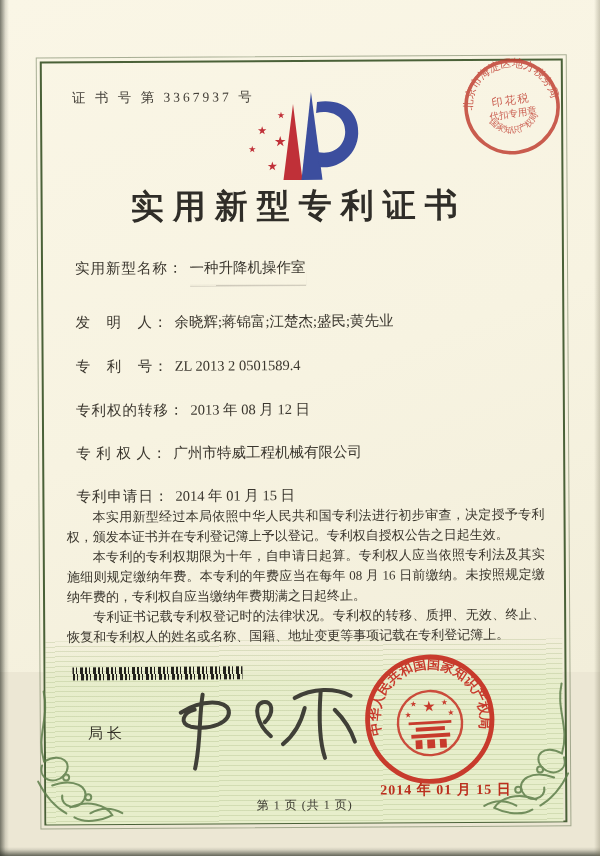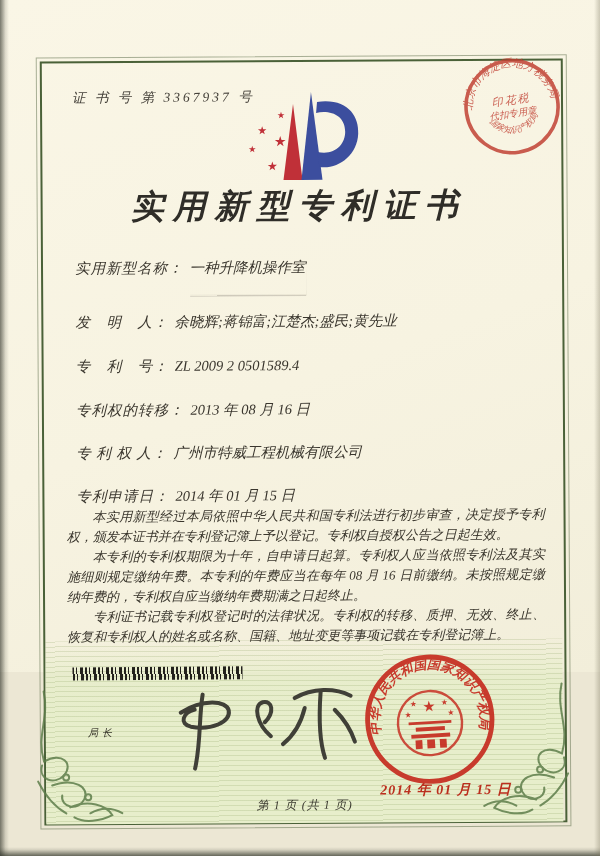--- a/index.html
+++ b/index.html
@@ -4,21 +4,20 @@
 <style>
   html,body{margin:0;padding:0;}
   body{
     width:600px;height:856px;overflow:hidden;
     background:#ece7d4;
     font-family:"Liberation Serif","DejaVu Serif",serif;
   }
   #paper{
     position:relative;width:600px;height:672px;
     background:linear-gradient(160deg,#faf6e6 0%,#f7f3e1 55%,#f2eeda 100%);
-    font-style:italic;
   }
   
   .edge-left{position:absolute;left:0;top:0;width:9px;height:856px;
     background:linear-gradient(90deg,rgba(52,54,44,.65),rgba(52,54,44,.15) 60%,transparent);}
   .edge-bottom{position:absolute;left:0;top:847px;width:600px;height:9px;
     background:linear-gradient(0deg,rgba(44,48,38,.7),rgba(44,48,38,.12) 70%,transparent);}
   .edge-right{position:absolute;right:0;top:0;width:6px;height:856px;
     background:linear-gradient(270deg,rgba(120,115,92,.35),transparent);}
   .page{position:absolute;left:0;top:0;width:600px;height:856px;transform:rotate(-0.35deg);}
   
@@ -32,27 +31,27 @@
       repeating-linear-gradient(180deg,rgba(125,150,80,.20) 0 1px,rgba(125,150,80,0) 1px 5px),
       linear-gradient(180deg,rgba(231,238,203,0) 0,rgba(231,238,203,.9) 40px,#e7eecb 90px);}
   .cert-no{position:absolute;left:74px;top:88px;font-size:13.5px;letter-spacing:3px;color:#45413a;}
   .logo{position:absolute;left:237px;top:90px;}
   .title{position:absolute;left:0;top:184px;width:600px;text-align:center;
     font-size:33px;font-weight:600;letter-spacing:9px;color:#2f2d28;margin:0;}
   .fields{position:absolute;left:76px;top:0;width:460px;}
   .frow{position:absolute;left:0;font-size:14.5px;color:#3a362e;white-space:nowrap;}
   .frow .flabel{letter-spacing:1px;}
   .frow .fvalue{margin-left:6px;}
-  .fvalue.u{border-bottom:1px solid #9a948622;box-shadow:0 1px 0 #8a857a55;padding-bottom:19px;}
+  .fvalue.u{border-bottom:1px solid #9a948622;box-shadow:0 1px 0 #8a857a55;padding-bottom:9px;}
   .paras{position:absolute;left:66px;top:506px;width:478px;font-size:13px;line-height:20px;
     color:#39352c;text-align:justify;}
   .paras p{margin:0;text-indent:2em;}
   .barcode{position:absolute;left:71px;top:666px;width:170px;height:13px;
     background:repeating-linear-gradient(90deg,#23211c 0 2px,transparent 2px 4px,#23211c 4px 5px,transparent 5px 8px,#23211c 8px 11px,transparent 11px 13px);}
-  .director{position:absolute;left:86px;top:714px;font-size:10px;color:#353329;letter-spacing:4px;line-height:36px;}
+  .director{position:absolute;left:86px;top:714px;font-size:15px;color:#353329;letter-spacing:4px;line-height:36px;}
   .signature{position:absolute;left:165px;top:672px;}
   .tax-stamp{position:absolute;left:464px;top:58px;opacity:.82;transform:rotate(-8deg);}
   .office-seal{position:absolute;left:360px;top:652px;opacity:.9;transform:rotate(-3deg);}
   .seal-date{position:absolute;left:378px;top:782px;font-size:14px;color:#bb2f1e;letter-spacing:1px;font-weight:600;}
   .footer{position:absolute;left:40px;top:797px;width:525px;text-align:center;
     font-size:12px;color:#3b3a30;letter-spacing:1px;}
   .flourish{position:absolute;}
   .fl-left{left:28px;top:688px;}
   .fl-right{left:464px;top:678px;transform:scaleX(-1);}
   .stamp-text{fill:#bf3b2e;font-family:"Liberation Serif",serif;}
@@ -113,24 +112,24 @@
     <h1 class="title">实用新型专利证书</h1>
 
     <div class="fields">
       <div class="frow" style="top:258px">
         <span class="flabel">实用新型名称：</span><span class="fvalue u">一种升降机操作室</span>
       </div>
       <div class="frow" style="top:312px">
         <span class="flabel">发　明　人：</span><span class="fvalue">余晓辉;蒋锦富;江楚杰;盛民;黄先业</span>
       </div>
       <div class="frow" style="top:356px">
-        <span class="flabel">专　利　号：</span><span class="fvalue">ZL 2009 2 0501589.4</span>
+        <span class="flabel">专　利　号：</span><span class="fvalue">ZL 2013 2 0501589.4</span>
       </div>
       <div class="frow" style="top:400px">
-        <span class="flabel">专利权的转移：</span><span class="fvalue">2013 年 08 月 16 日</span>
+        <span class="flabel">专利权的转移：</span><span class="fvalue">2013 年 08 月 12 日</span>
       </div>
       <div class="frow" style="top:443px">
         <span class="flabel">专 利 权 人：</span><span class="fvalue">广州市特威工程机械有限公司</span>
       </div>
       <div class="frow" style="top:486px">
         <span class="flabel">专利申请日：</span><span class="fvalue">2014 年 01 月 15 日</span>
       </div>
     </div>
 
     <div class="paras">

